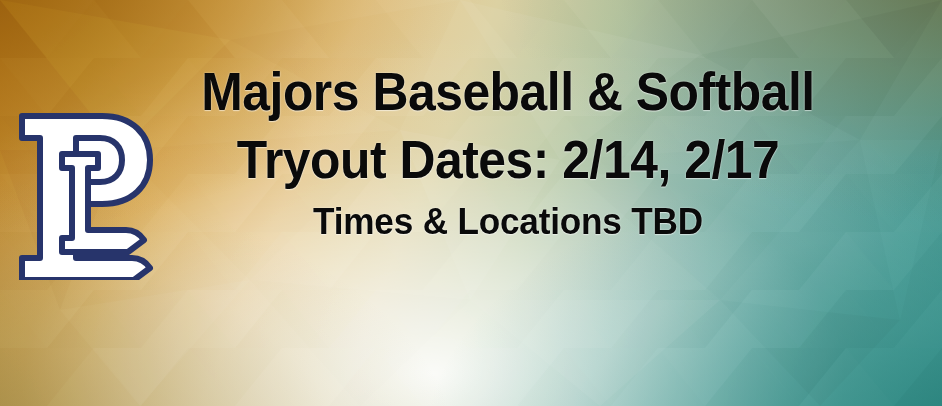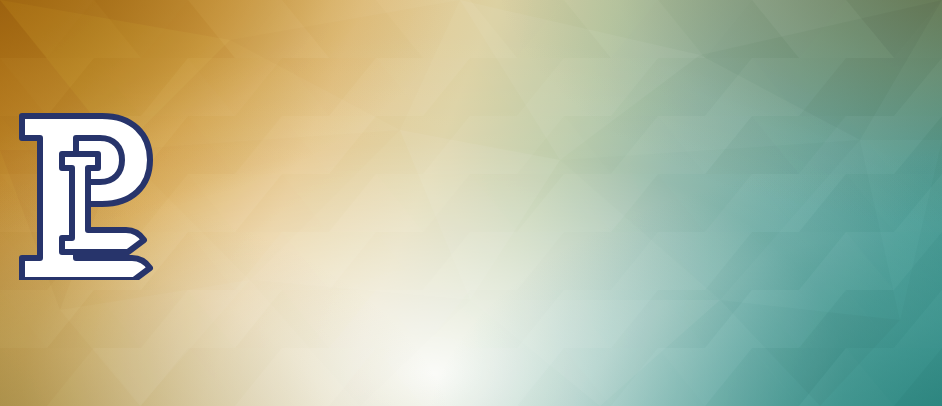--- a/index.html
+++ b/index.html
@@ -362,14 +362,19 @@
                L114 144
                L48 144
                L48 130
                L58 130
                L58 60
                L48 60
                Z" fill="#ffffff" stroke="#27346b" stroke-width="6" stroke-linejoin="round"></path>
     </g>
   </svg>
 
+  <div class="text-block">
+    <div class="line-main">Majors Baseball &amp; Softball</div>
+    <div class="line-main">Tryout Dates: 2/14, 2/17</div>
+    <div class="line-sub">Times &amp; Locations TBD</div>
+  </div>
 
 </div>
 
 </body></html>

